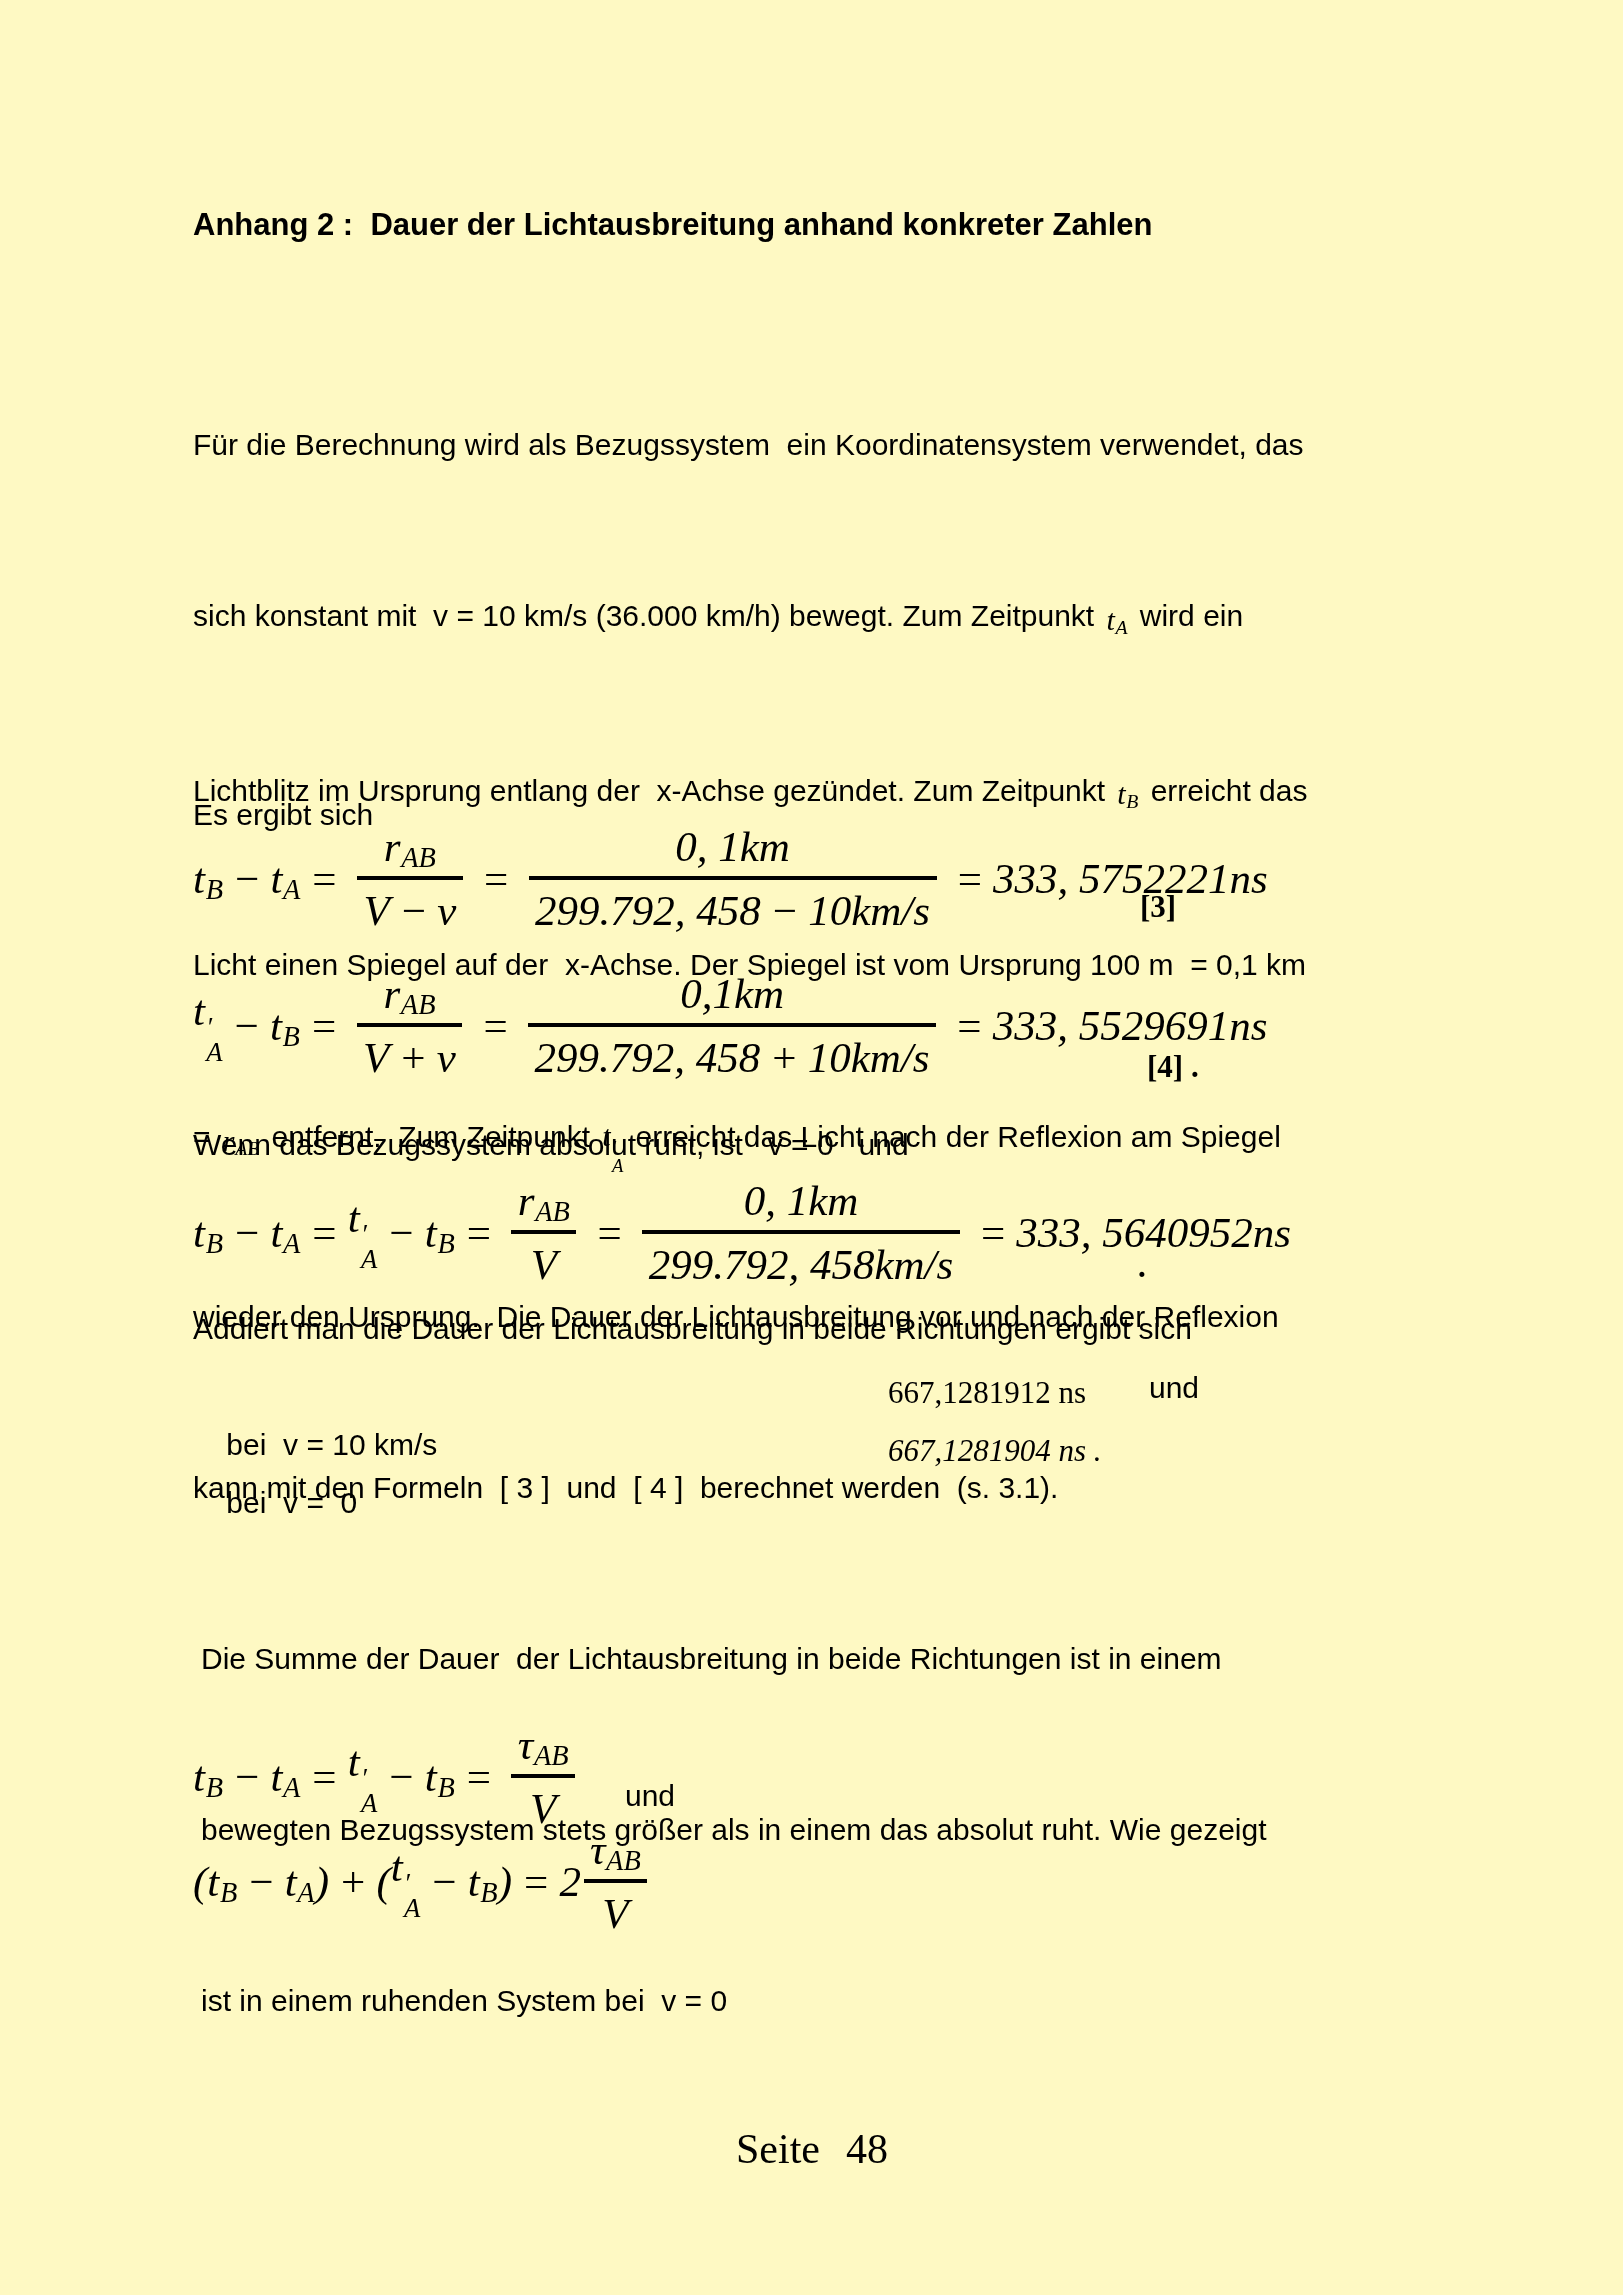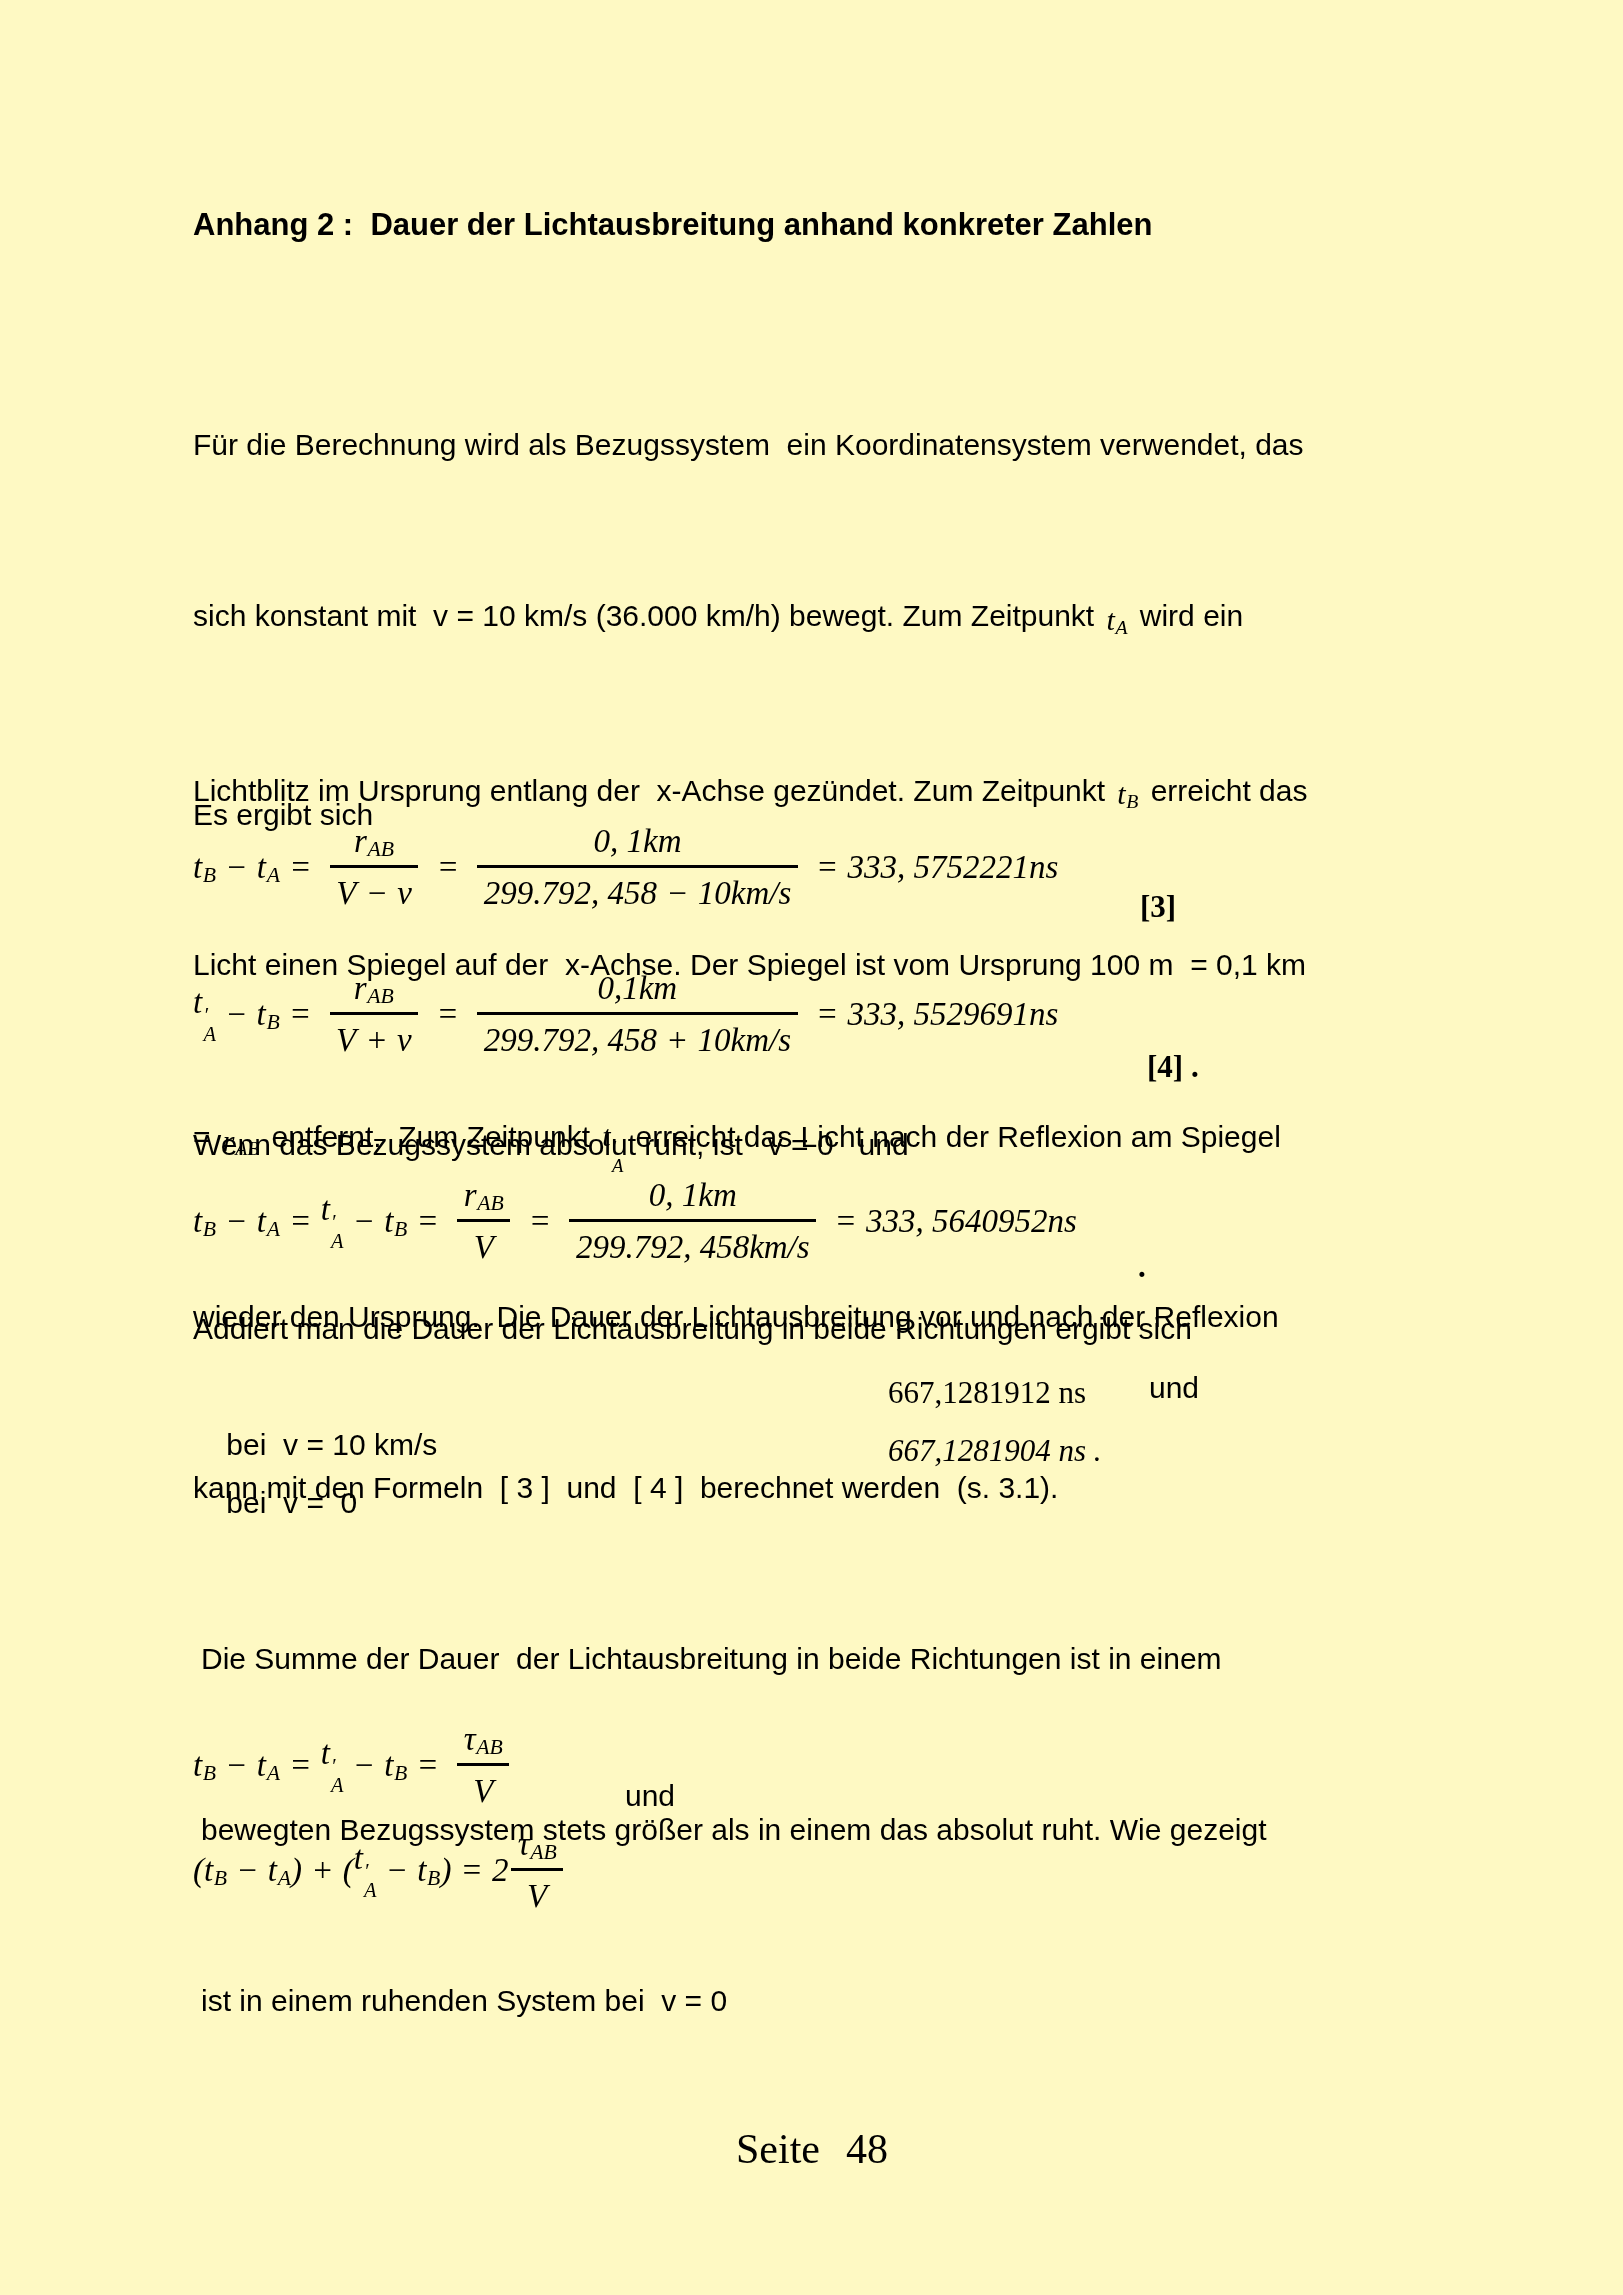--- a/index.html
+++ b/index.html
@@ -23,21 +23,21 @@
     white-space:pre-wrap;
   }
   .bold{font-weight:bold;}
   
   .math{
     display:flex;
     flex-direction:row;
     align-items:center;
     font-family:"Liberation Serif", serif;
     font-style:italic;
-    font-size:33px;
+    font-size:43px;
     line-height:1.16;
   }
   .imath{
     font-family:"Liberation Serif", serif;
     font-style:italic;
     font-size:30px;
     margin:0 3.9px;
     white-space:nowrap;
   }
   .mt{display:inline-block;vertical-align:middle;white-space:pre;}

